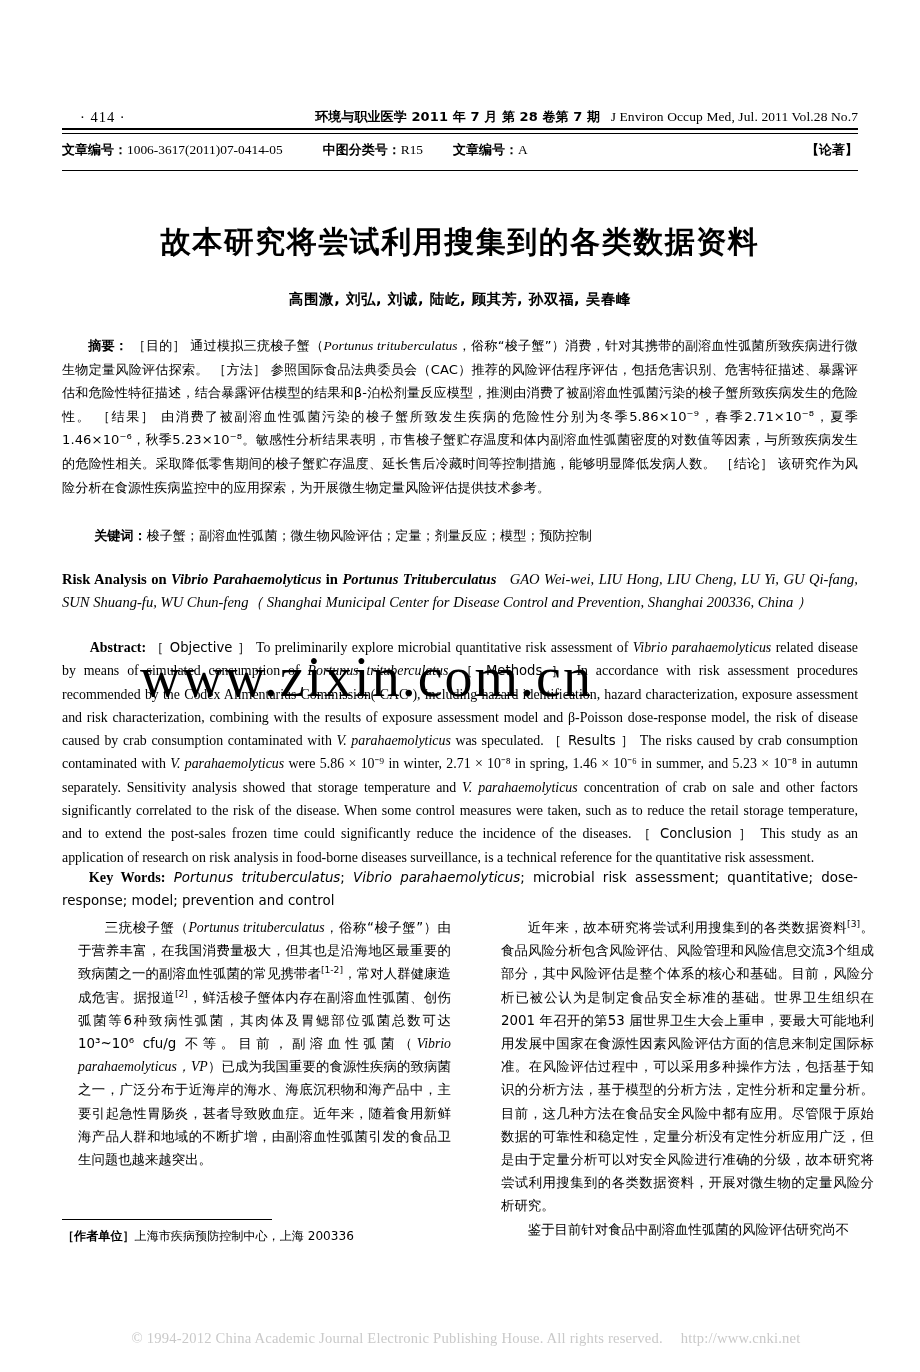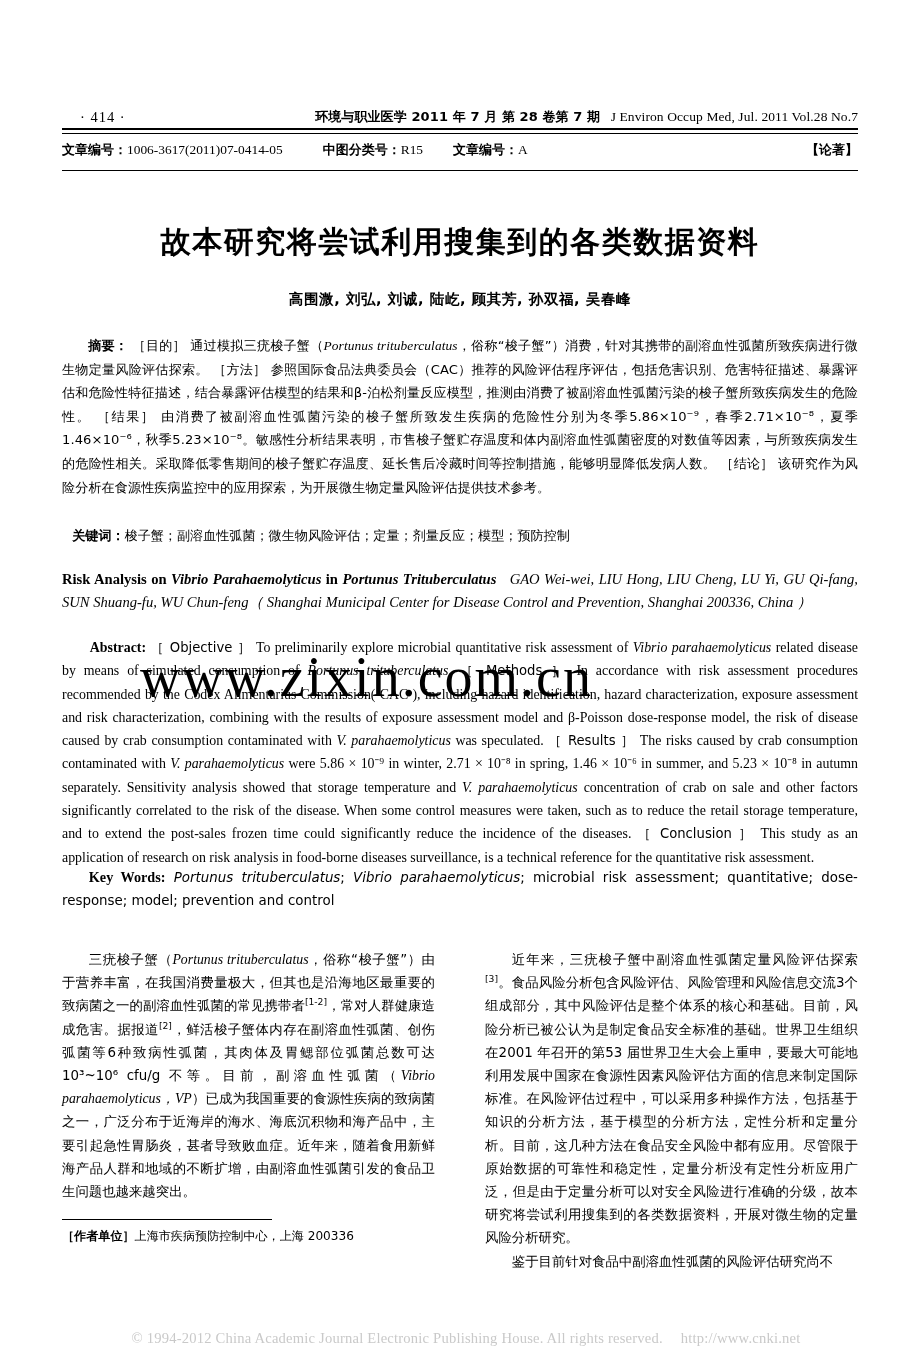--- a/index.html
+++ b/index.html
@@ -158,21 +158,21 @@
     line-height: 23.6px;
     text-align: justify;
     text-justify: inter-character;
     text-indent: 2em;
     letter-spacing: 0.1px;
   }
   .cn-abs b, .cn-kw b { font-weight: 700; }
   .cn-abs i { font-family: "Liberation Serif", serif; font-style: italic; font-size: 13.4px;}
   .cn-kw {
     position: absolute;
-    left: 46px;
+    left: 68px;
     top: 525px;
     width: 796px;
     font-family: "DejaVu Sans", sans-serif;
     font-size: 13.1px;
     line-height: 22px;
     text-indent: 2em;
   }
 
   
   .en-title {
@@ -216,27 +216,28 @@
     line-height: 23.3px;
     text-align: justify;
     text-indent: 2em;
   }
   .en-kw b { font-family: "Liberation Serif", serif; font-weight: 700; font-size: 14.2px;}
   .en-kw i { font-style: italic; }
 
   
   .col {
     position: absolute;
-    top: 948px;
+    top: 916px;
     width: 373px;
     font-family: "DejaVu Sans", sans-serif;
     font-size: 13.4px;
     line-height: 23.2px;
     text-align: justify;
     text-justify: inter-character;
+    margin-left: 16px;
   }
   .col p { margin: 0; text-indent: 2em; }
   .col-left  { left: 62px; }
   .col-right { left: 485px; }
   .col i { font-family: "Liberation Serif", serif; font-style: italic; font-size: 13.8px;}
   sup { font-size: 9.2px; vertical-align: super; line-height: 0; }
 
   
   .fn-rule {
     position: absolute;
@@ -332,21 +333,21 @@
 
     <div class="en-kw">
       <b>Key Words:</b> <i>Portunus trituberculatus</i><span>; </span><i>Vibrio parahaemolyticus</i><span>; microbial risk assessment; quantitative; dose-response; model; prevention and control</span>
     </div>
 
     <div class="col col-left">
       <p><span>三疣梭子蟹（</span><i>Portunus trituberculatus</i><span>，俗称“梭子蟹”）由于营养丰富，在我国消费量极大，但其也是沿海地区最重要的致病菌之一的副溶血性弧菌的常见携带者</span><sup>[1-2]</sup><span>，常对人群健康造成危害。据报道</span><sup>[2]</sup><span>，鲜活梭子蟹体内存在副溶血性弧菌、创伤弧菌等6种致病性弧菌，其肉体及胃鳃部位弧菌总数可达10³~10⁶ cfu/g 不等。目前，副溶血性弧菌（</span><i>Vibrio parahaemolyticus，VP</i><span>）已成为我国重要的食源性疾病的致病菌之一，广泛分布于近海岸的海水、海底沉积物和海产品中，主要引起急性胃肠炎，甚者导致败血症。近年来，随着食用新鲜海产品人群和地域的不断扩增，由副溶血性弧菌引发的食品卫生问题也越来越突出。</span></p>
     </div>
 
     <div class="col col-right">
-      <p><span>近年来，三疣梭子蟹中副溶血性弧菌定量风险评估探索</span><sup>[3]</sup><span>。食品风险分析包含风险评估、风险管理和风险信息交流3个组成部分，其中风险评估是整个体系的核心和基础。目前，风险分析已被公认为是制定食品安全标准的基础。世界卫生组织在2001 年召开的第53 届世界卫生大会上重申，要最大可能地利用发展中国家在食源性因素风险评估方面的信息来制定国际标准。在风险评估过程中，可以采用多种操作方法，包括基于知识的分析方法，基于模型的分析方法，定性分析和定量分析。目前，这几种方法在食品安全风险中都有应用。尽管限于原始数据的可靠性和稳定性，定量分析没有定性分析应用广泛，但是由于定量分析可以对安全风险进行准确的分级，故本研究将尝试利用搜集到的各类数据资料，开展对微生物的定量风险分析研究。</span></p>
+      <p><span>近年来，故本研究将尝试利用搜集到的各类数据资料</span><sup>[3]</sup><span>。食品风险分析包含风险评估、风险管理和风险信息交流3个组成部分，其中风险评估是整个体系的核心和基础。目前，风险分析已被公认为是制定食品安全标准的基础。世界卫生组织在2001 年召开的第53 届世界卫生大会上重申，要最大可能地利用发展中国家在食源性因素风险评估方面的信息来制定国际标准。在风险评估过程中，可以采用多种操作方法，包括基于知识的分析方法，基于模型的分析方法，定性分析和定量分析。目前，这几种方法在食品安全风险中都有应用。尽管限于原始数据的可靠性和稳定性，定量分析没有定性分析应用广泛，但是由于定量分析可以对安全风险进行准确的分级，故本研究将尝试利用搜集到的各类数据资料，开展对微生物的定量风险分析研究。</span></p>
       <p>鉴于目前针对食品中副溶血性弧菌的风险评估研究尚不</p>
     </div>
 
     <div class="fn-rule"></div>
     <div class="footnote">
       <div><span class="fl">［作者单位］</span><span>上海市疾病预防控制中心，上海  200336</span></div>
     </div>
 
     <div class="footer">
       <span>© 1994-2012 China Academic Journal Electronic Publishing House. All rights reserved.</span><span class="url">http://www.cnki.net</span>

